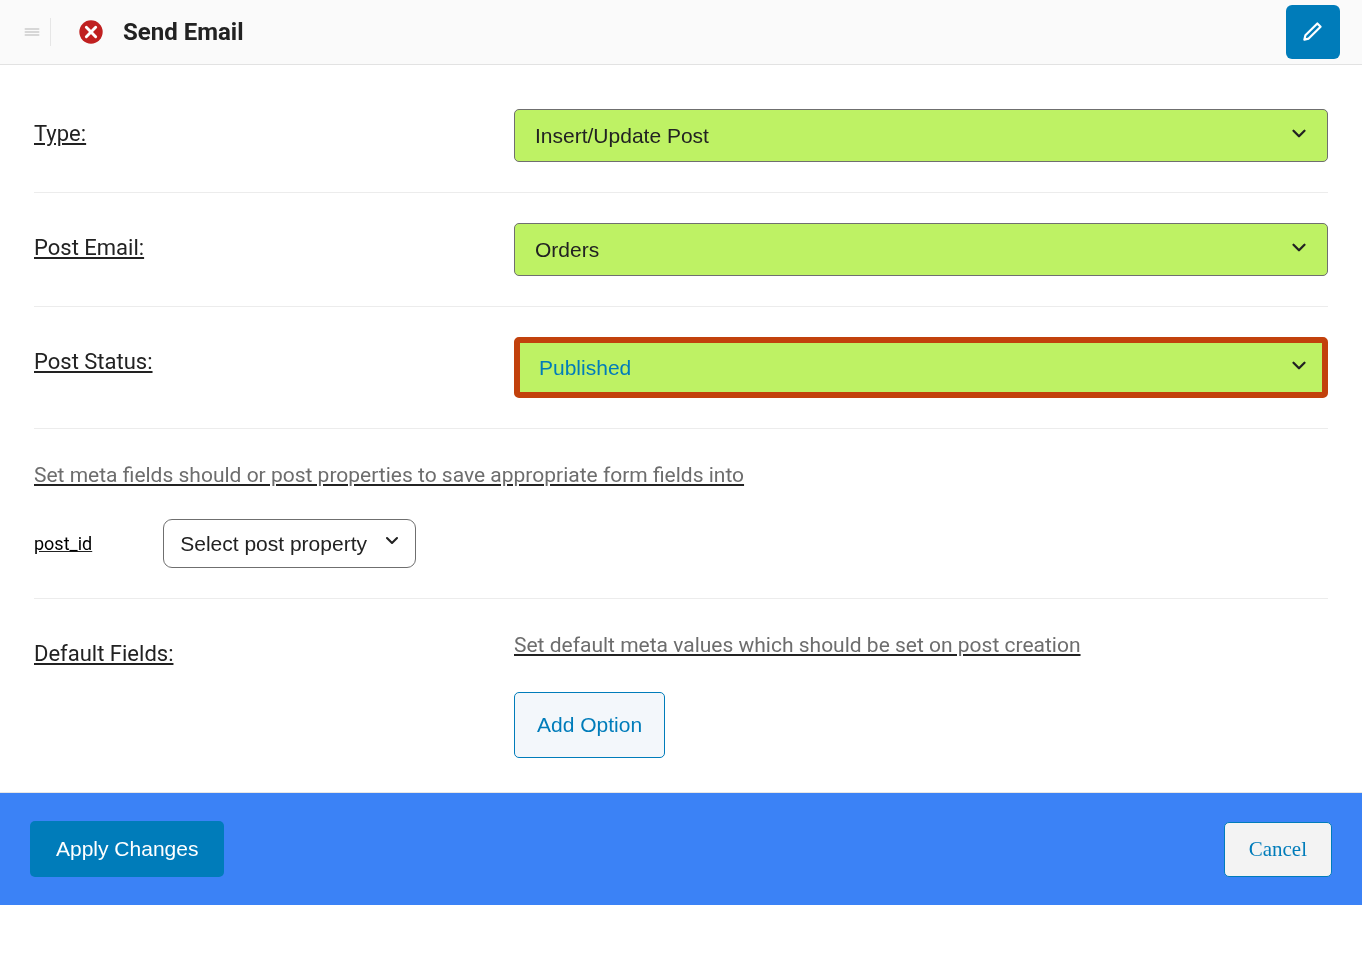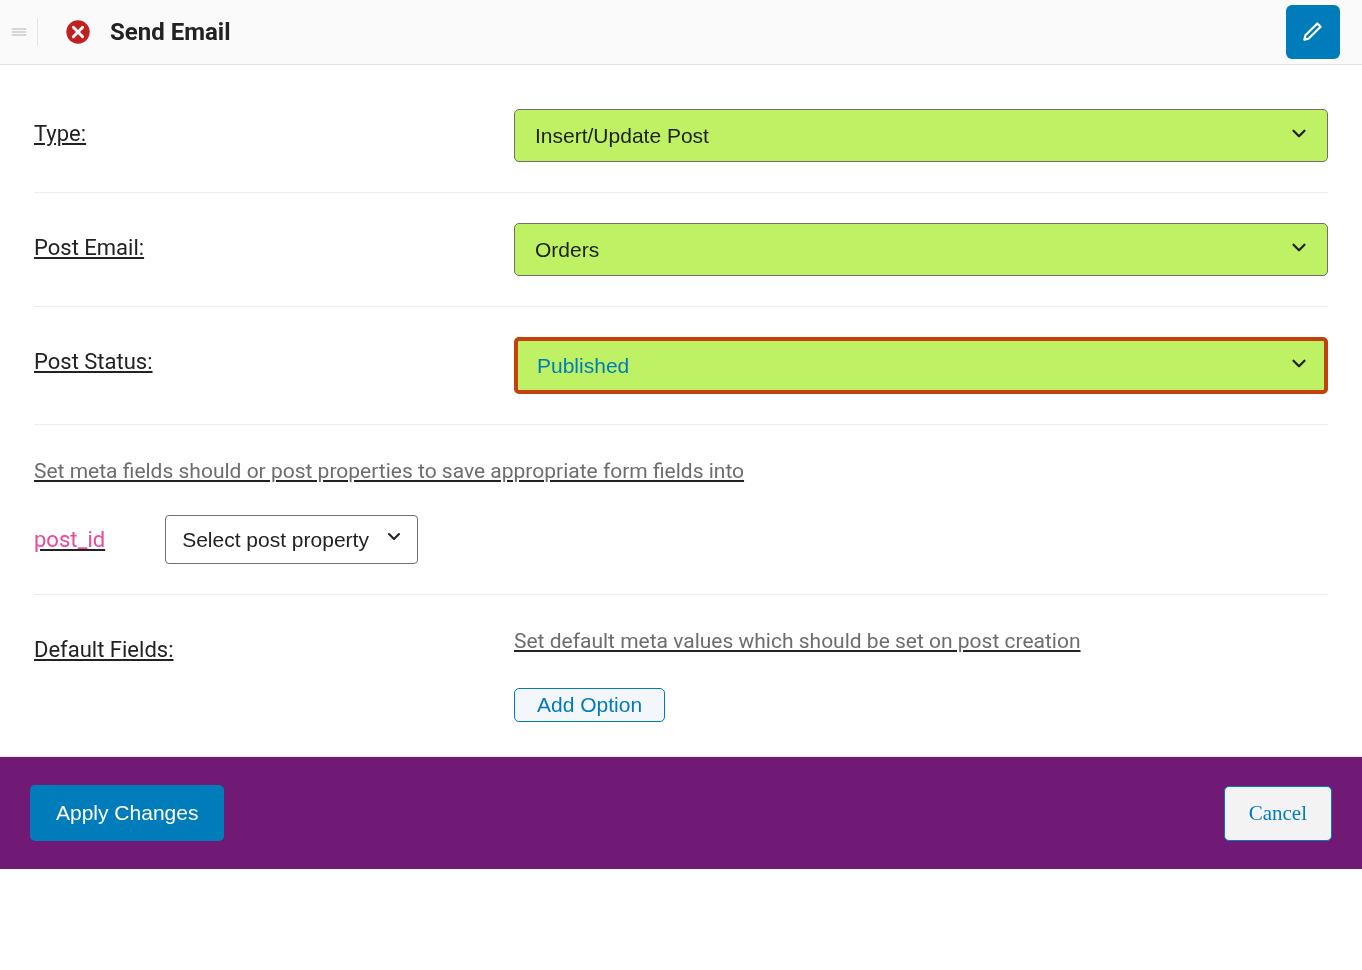--- a/index.html
+++ b/index.html
@@ -5,21 +5,21 @@
   * { margin: 0; padding: 0; box-sizing: border-box; }
   body {
     font-family: -apple-system, BlinkMacSystemFont, "Segoe UI", Roboto, Helvetica, Arial, sans-serif;
     font-size: 20px;
     color: #222;
     background: #fff;
   }
   .header {
     display: flex;
     align-items: flex-start;
-    padding: 18px 22px 18px 0;
+    padding: 18px 22px 18px 13px;
     border-bottom: 1px solid #e2e2e2;
     background: #fafafa;
     position: relative;
   }
   .drag-handle {
     width: 38px;
     display: flex;
     align-items: center;
     justify-content: center;
     color: #ccc;
@@ -96,80 +96,81 @@
   .select .chev {
     position: absolute;
     right: 18px;
     top: 50%;
     transform: translateY(-50%);
     pointer-events: none;
     color: #222;
   }
   .select .chev svg { width: 22px; height: 22px; }
   .select.focused select {
-    border: 4px solid #c2410c;
+    border: 6px solid #c2410c;
     color: #007cba;
     padding: 13px 49px 13px 19px;
   }
   .select.focused .chev { color: #222; }
 
   .helper {
     font-size: 21px;
     color: #6d6d6d;
     line-height: 1.6;
     margin-bottom: 26px;
   }
   .map-row {
     display: flex;
     align-items: center;
     gap: 60px;
   }
   .map-key {
-    font-size: 22px;
-    color: #ec4899;
+    font-size: 18px;
+    color: #000000;
   }
   .map-select {
     position: relative;
     display: inline-block;
   }
   .map-select select {
     -webkit-appearance: none;
     appearance: none;
     font-size: 21px;
     padding: 12px 48px 12px 16px;
     border: 1px solid #6f6f6f;
-    border-radius: 4px;
+    border-radius: 9px;
     background: #fff;
     cursor: pointer;
     color: #222;
+    margin-left: 11px;
   }
   .map-select .chev {
     position: absolute;
     right: 14px;
     top: 50%;
     transform: translateY(-50%);
     pointer-events: none;
     color: #222;
   }
   .map-select .chev svg { width: 20px; height: 20px; }
 
   .btn-outline {
     display: inline-block;
     margin-top: 4px;
     font-size: 21px;
     color: #007cba;
     border: 1px solid #007cba;
     background: #f3f7fb;
-    padding: 4px 22px;
+    padding: 20px 22px;
     border-radius: 5px;
     cursor: pointer;
   }
 
   .footer {
-    background: #701a75;
+    background: #3b82f6;
     border-top: 1px solid #e6e6e6;
     display: flex;
     align-items: center;
     justify-content: space-between;
     padding: 28px 30px;
   }
   .btn-primary {
     background: #007cba;
     color: #fff;
     border: none;

